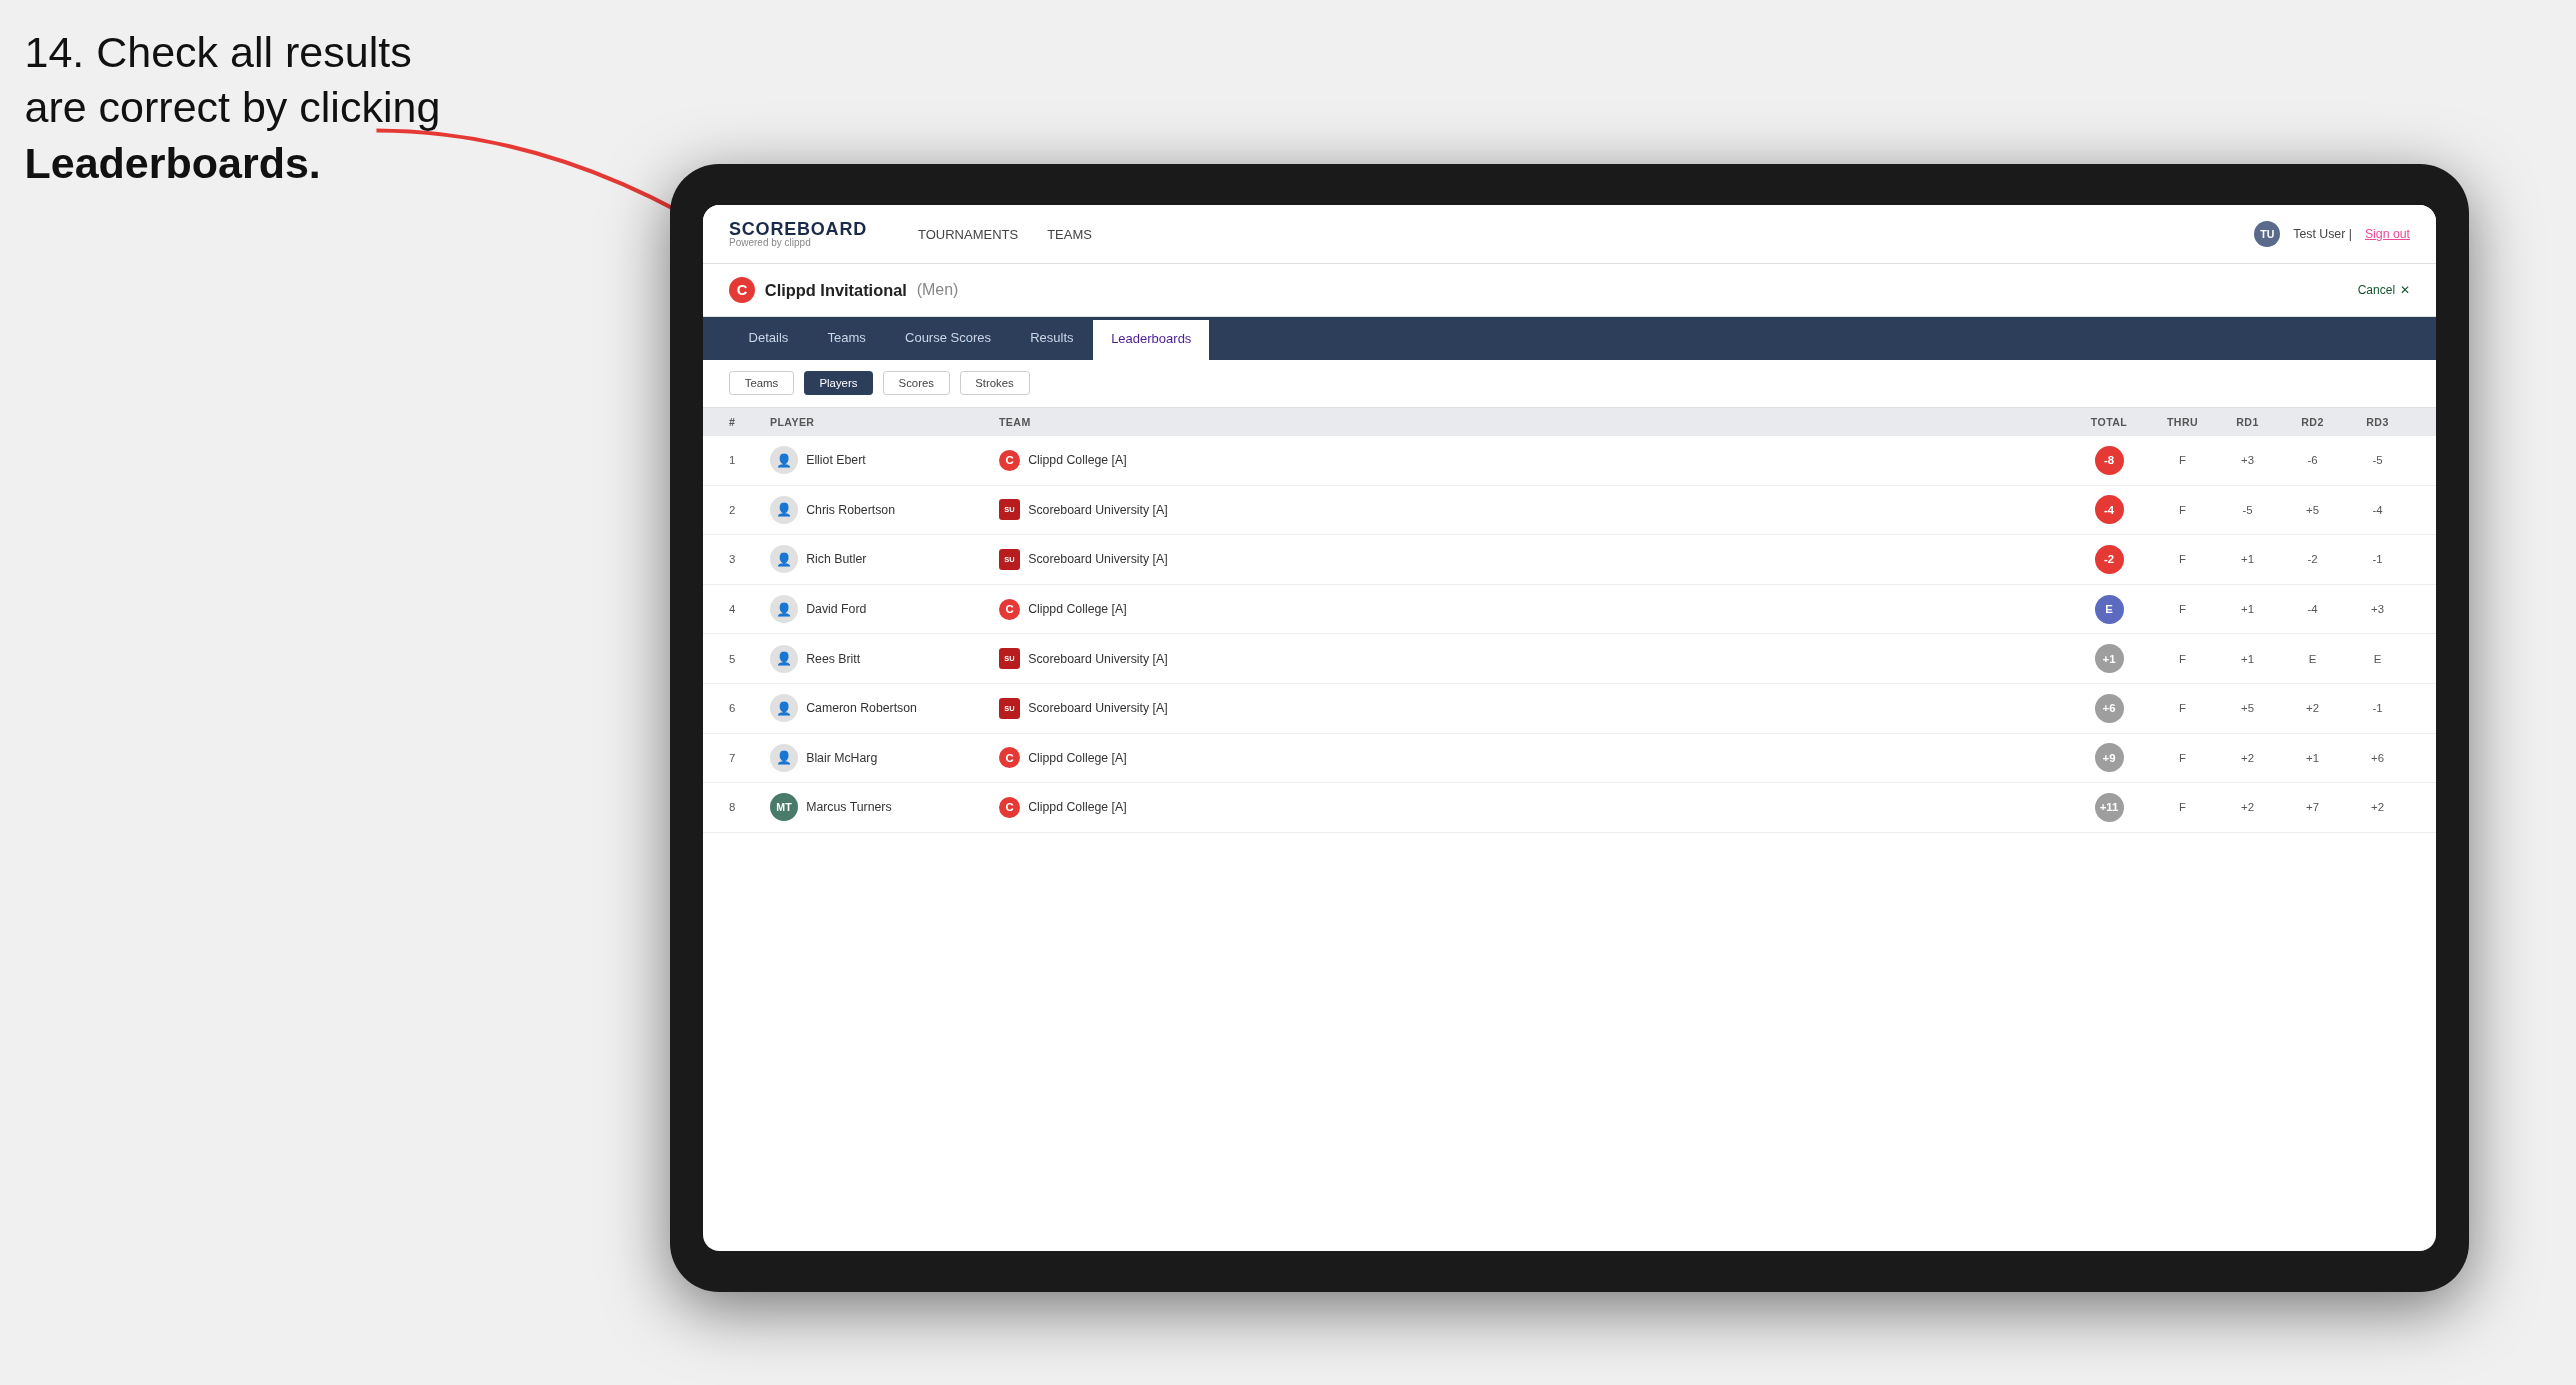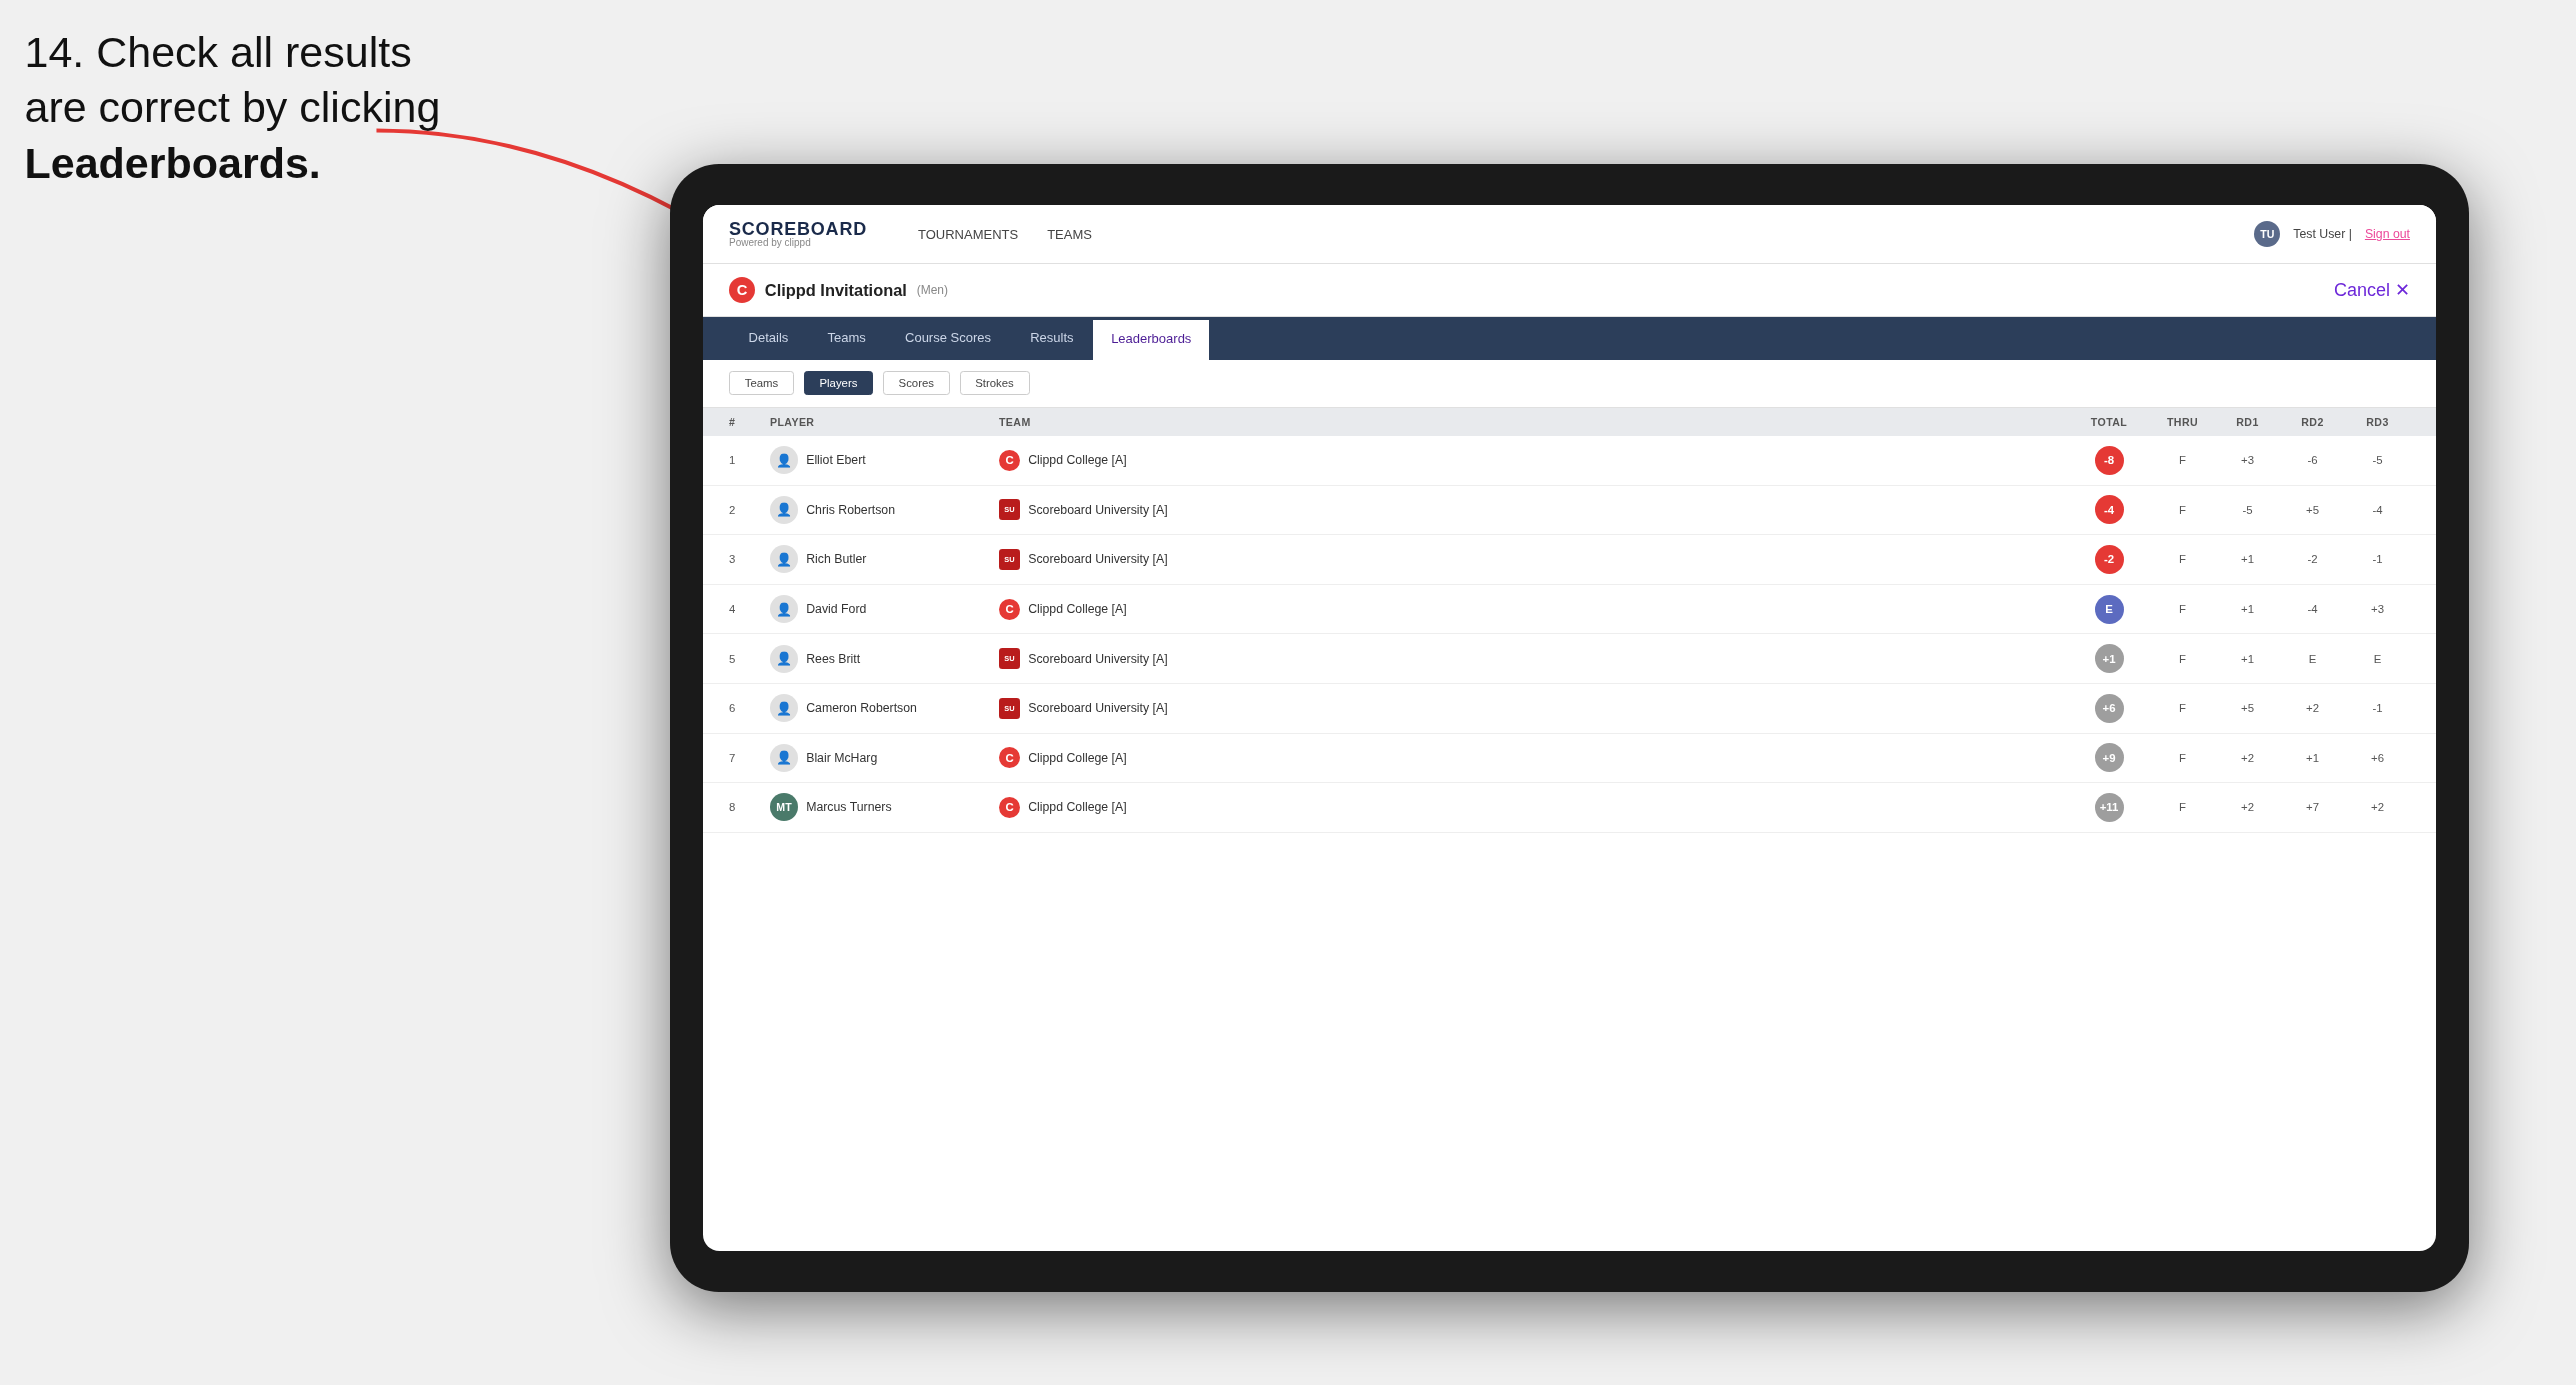--- a/index.html
+++ b/index.html
@@ -161,31 +161,30 @@
       border-radius: 50%;
       display: flex;
       align-items: center;
       justify-content: center;
       color: white;
       font-weight: 700;
       font-size: 14.7px;
     }
 
     .gender-badge {
-      font-size: 12px;
+      font-size: 16px;
       color: #888;
       font-weight: 400;
     }
 
     .cancel-btn {
       display: flex;
-      align-items: center;
       gap: 4.9px;
-      color: #6d28d9;
-      font-size: 18px;
+      color: #14532d;
+      font-size: 12px;
       cursor: pointer;
     }
 
     
     .tab-bar {
       background: #2c3e5a;
       padding: 0 26px;
       display: flex;
       gap: 0;
       flex-shrink: 0;

